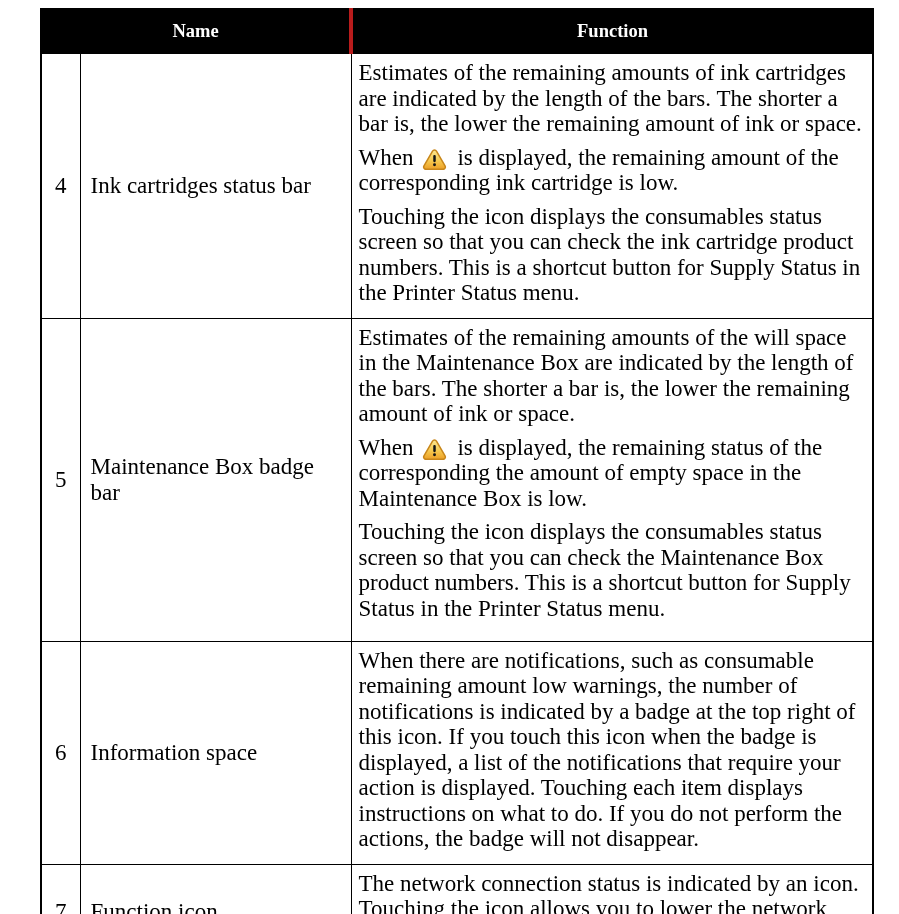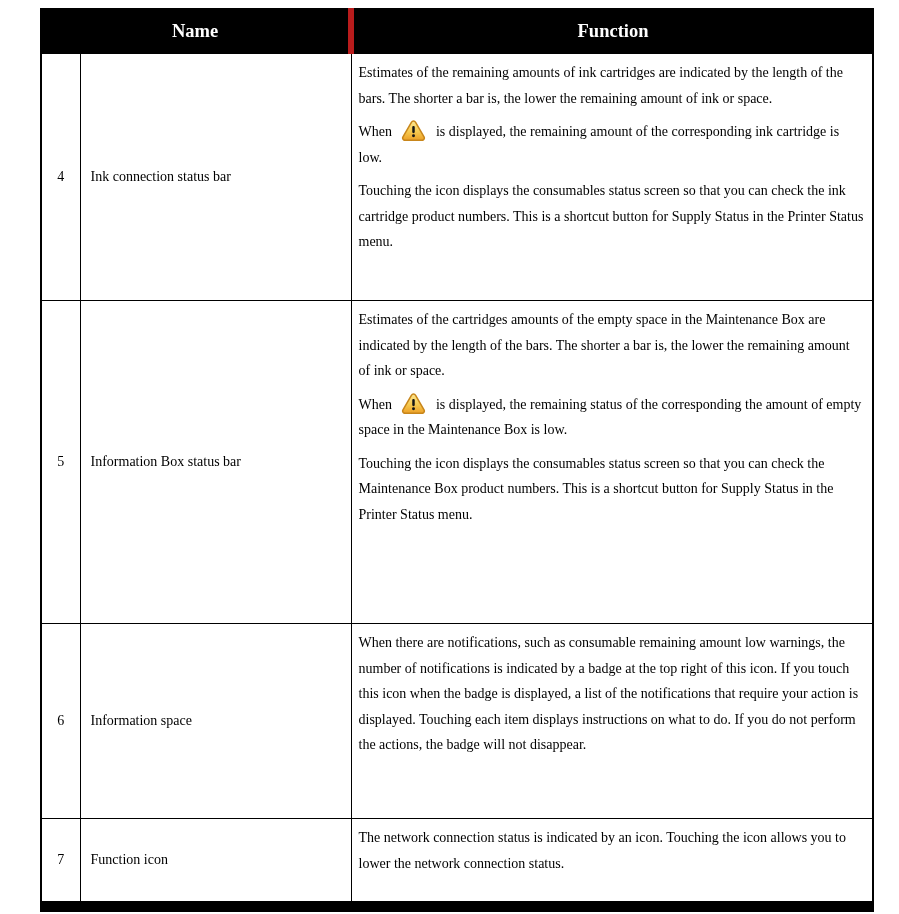--- a/index.html
+++ b/index.html
@@ -34,26 +34,26 @@
     color: #ffffff;
     font-weight: bold;
     font-size: 18.5px;
     text-align: center;
     vertical-align: middle;
     height: 43px;
     border: 1.5px solid #000000;
     padding: 0;
   }
   tr.header-row th.th-function {
-    border-left: 6px solid #b91c1c;
+    border-left: 4px solid #b91c1c;
   }
 
   tbody td {
     border: 1.5px solid #000000;
-    font-size: 14px;
+    font-size: 23px;
     margin-left: 16px;
   }
   td.cell-number {
     text-align: center;
     vertical-align: middle;
   }
   td.cell-name {
     vertical-align: middle;
     padding: 0 6px 0 10px;
   }
@@ -101,43 +101,43 @@
     </colgroup>
     <thead>
       <tr class="header-row">
         <th class="th-name" colspan="2">Name</th>
         <th class="th-function">Function</th>
       </tr>
     </thead>
     <tbody>
         <tr>
           <td class="cell-number">4</td>
-          <td class="cell-name">Ink connection status bar</td>
+          <td class="cell-name">Ink cartridges status bar</td>
           <td class="cell-function">
             <p class="func-para">Estimates of the remaining amounts of ink cartridges are indicated by the length of the bars. The shorter a bar is, the lower the remaining amount of ink or space.</p>
             <p class="func-para"><span>When</span><span class="inline-warning"><svg viewBox="0 0 26 23" width="25" height="22" aria-hidden="true">
                   <defs>
                     <linearGradient id="warn-grad-0" x1="0" y1="0" x2="0" y2="1">
                       <stop offset="0" stop-color="#FDE792"></stop>
                       <stop offset="0.55" stop-color="#F6C94F"></stop>
                       <stop offset="1" stop-color="#EC9F26"></stop>
                     </linearGradient>
                   </defs>
                   <path d="M13 2.2c.9 0 1.7.5 2.2 1.3l8.8 15.2c.9 1.6-.2 3.6-2.1 3.6H4.1c-1.9 0-3-2-2.1-3.6L10.8 3.5c.5-.8 1.3-1.3 2.2-1.3z" fill="url(#warn-grad-0)" stroke="#C8861B" stroke-width="1.6" stroke-linejoin="round"></path>
                   <rect x="11.7" y="7.2" width="2.6" height="7.6" rx="1.2" fill="#151515"></rect>
                   <circle cx="13" cy="17.6" r="1.55" fill="#151515"></circle>
                 </svg></span><span>is displayed, the remaining amount of the corresponding ink cartridge is low.</span></p>
             <p class="func-para">Touching the icon displays the consumables status screen so that you can check the ink cartridge product numbers. This is a shortcut button for Supply Status in the Printer Status menu.</p>
           </td>
         </tr>
         <tr>
           <td class="cell-number">5</td>
-          <td class="cell-name">Information Box status bar</td>
+          <td class="cell-name">Maintenance Box badge bar</td>
           <td class="cell-function">
-            <p class="func-para">Estimates of the cartridges amounts of the empty space in the Maintenance Box are indicated by the length of the bars. The shorter a bar is, the lower the remaining amount of ink or space.</p>
+            <p class="func-para">Estimates of the remaining amounts of the will space in the Maintenance Box are indicated by the length of the bars. The shorter a bar is, the lower the remaining amount of ink or space.</p>
             <p class="func-para"><span>When</span><span class="inline-warning"><svg viewBox="0 0 26 23" width="25" height="22" aria-hidden="true">
                   <defs>
                     <linearGradient id="warn-grad-1" x1="0" y1="0" x2="0" y2="1">
                       <stop offset="0" stop-color="#FDE792"></stop>
                       <stop offset="0.55" stop-color="#F6C94F"></stop>
                       <stop offset="1" stop-color="#EC9F26"></stop>
                     </linearGradient>
                   </defs>
                   <path d="M13 2.2c.9 0 1.7.5 2.2 1.3l8.8 15.2c.9 1.6-.2 3.6-2.1 3.6H4.1c-1.9 0-3-2-2.1-3.6L10.8 3.5c.5-.8 1.3-1.3 2.2-1.3z" fill="url(#warn-grad-1)" stroke="#C8861B" stroke-width="1.6" stroke-linejoin="round"></path>
                   <rect x="11.7" y="7.2" width="2.6" height="7.6" rx="1.2" fill="#151515"></rect>

